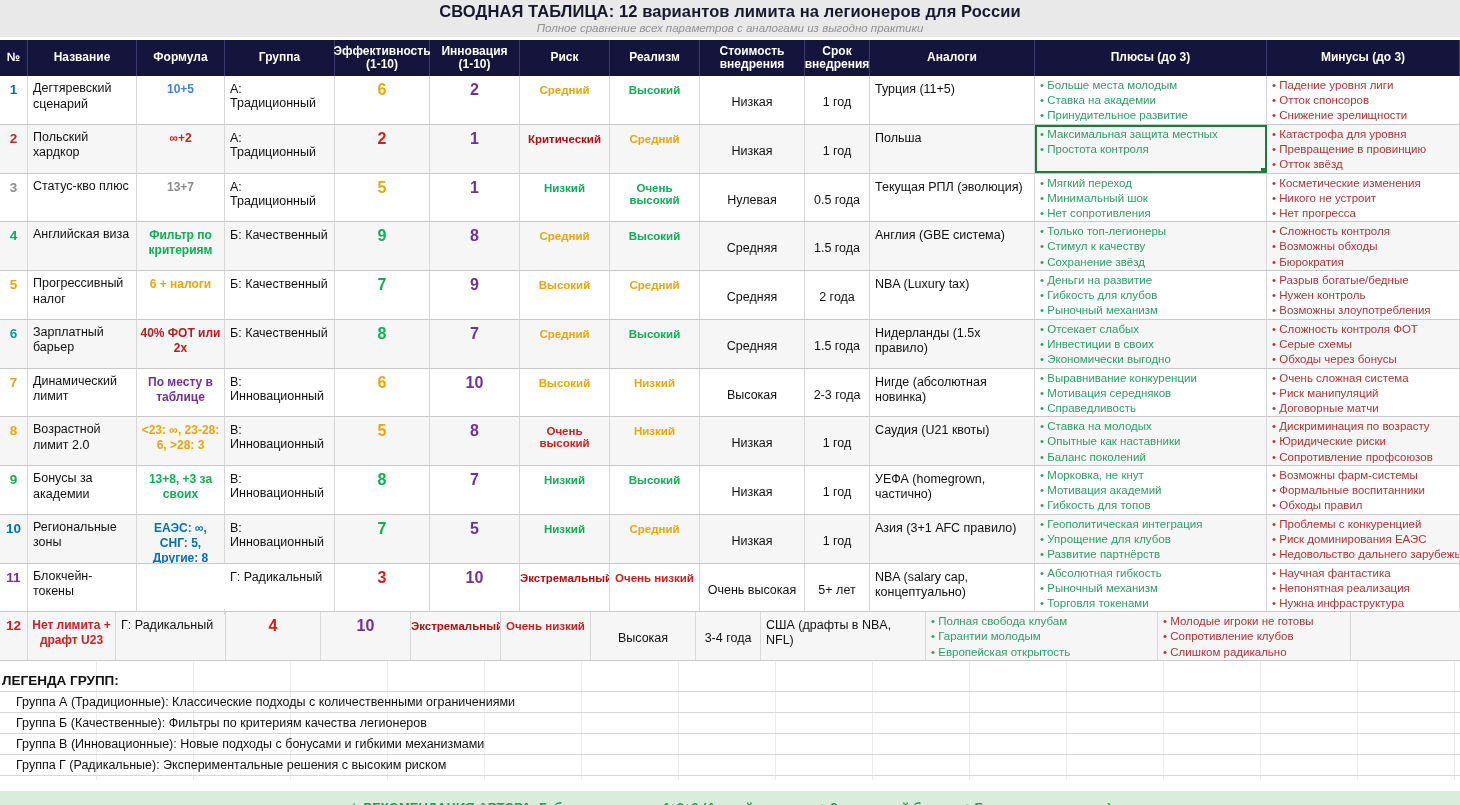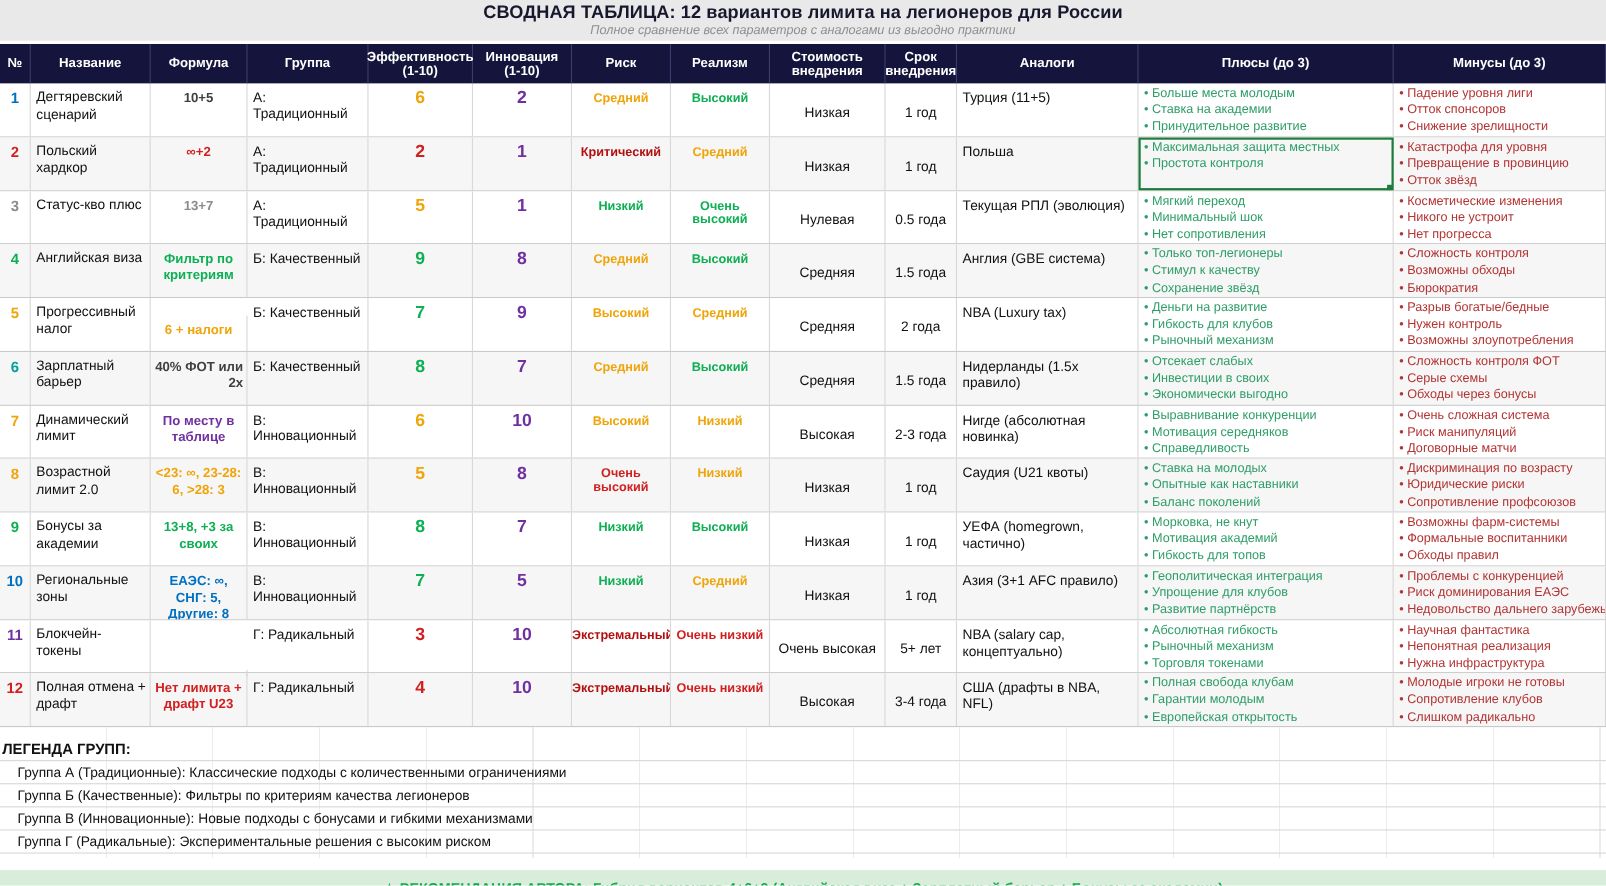--- a/index.html
+++ b/index.html
@@ -67,21 +67,21 @@
     <div class="hc c9">Срок
 внедрения</div>
     <div class="hc c10">Аналоги</div>
     <div class="hc c11">Плюсы (до 3)</div>
     <div class="hc c12">Минусы (до 3)</div>
   </div>
   <div class="tbody">
       <div class="trow">
     <div class="cell c0 num" style="color: rgb(0, 112, 192);">1</div>
     <div class="cell c1 name">Дегтяревский сценарий</div>
-    <div class="cell c2 formula" style="color: #404040;">10+5</div>
+    <div class="cell c2 formula" style="color: #3b82f6;">10+5</div>
     <div class="cell c3 group">А: Традиционный</div>
     <div class="cell c4 score" style="color: rgb(239, 165, 10);">6</div>
     <div class="cell c5 score" style="color: rgb(112, 48, 160);">2</div>
     <div class="cell c6 level" style="color: rgb(239, 165, 10);">Средний</div>
     <div class="cell c7 level" style="color: rgb(15, 175, 84);">Высокий</div>
     <div class="cell c8 plain">Низкая</div>
     <div class="cell c9 plain">1 год</div>
     <div class="cell c10 analog">Турция (11+5)</div>
     <div class="cell c11 pros">
           <ul>
@@ -174,21 +174,21 @@
           <ul>
             <li>Сложность контроля</li>
             <li>Возможны обходы</li>
             <li>Бюрократия</li>
           </ul>
         </div>
   </div>
       <div class="trow">
     <div class="cell c0 num" style="color: rgb(239, 165, 10);">5</div>
     <div class="cell c1 name">Прогрессивный налог</div>
-    <div class="cell c2 formula" style="color: rgb(239, 165, 10); margin-top: 16px;">6 + налоги</div>
+    <div class="cell c2 formula" style="color: rgb(239, 165, 10);">6 + налоги</div>
     <div class="cell c3 group">Б: Качественный</div>
     <div class="cell c4 score" style="color: rgb(15, 175, 84);">7</div>
     <div class="cell c5 score" style="color: rgb(112, 48, 160);">9</div>
     <div class="cell c6 level" style="color: rgb(239, 165, 10);">Высокий</div>
     <div class="cell c7 level" style="color: rgb(239, 165, 10);">Средний</div>
     <div class="cell c8 plain">Средняя</div>
     <div class="cell c9 plain">2 года</div>
     <div class="cell c10 analog">NBA (Luxury tax)</div>
     <div class="cell c11 pros">
           <ul>
@@ -201,21 +201,21 @@
           <ul>
             <li>Разрыв богатые/бедные</li>
             <li>Нужен контроль</li>
             <li>Возможны злоупотребления</li>
           </ul>
         </div>
   </div>
       <div class="trow alt">
     <div class="cell c0 num" style="color: rgb(0, 161, 156);">6</div>
     <div class="cell c1 name">Зарплатный барьер</div>
-    <div class="cell c2 formula" style="color: #404040; text-align: right;">40% ФОТ или 2x</div>
+    <div class="cell c2 formula" style="color: #b91c1c;">40% ФОТ или 2x</div>
     <div class="cell c3 group">Б: Качественный</div>
     <div class="cell c4 score" style="color: rgb(15, 175, 84);">8</div>
     <div class="cell c5 score" style="color: rgb(112, 48, 160);">7</div>
     <div class="cell c6 level" style="color: rgb(239, 165, 10);">Средний</div>
     <div class="cell c7 level" style="color: rgb(15, 175, 84);">Высокий</div>
     <div class="cell c8 plain">Средняя</div>
     <div class="cell c9 plain">1.5 года</div>
     <div class="cell c10 analog">Нидерланды (1.5x правило)</div>
     <div class="cell c11 pros">
           <ul>
@@ -362,21 +362,20 @@
     <div class="cell c12 cons">
           <ul>
             <li>Научная фантастика</li>
             <li>Непонятная реализация</li>
             <li>Нужна инфраструктура</li>
           </ul>
         </div>
   </div>
       <div class="trow alt">
     <div class="cell c0 num" style="color: rgb(210, 31, 31);">12</div>
-    <div class="cell c1 name">Полная отмена + драфт</div>
     <div class="cell c2 formula" style="color: rgb(210, 31, 31);">Нет лимита + драфт U23</div>
     <div class="cell c3 group">Г: Радикальный</div>
     <div class="cell c4 score" style="color: rgb(210, 31, 31);">4</div>
     <div class="cell c5 score" style="color: rgb(112, 48, 160);">10</div>
     <div class="cell c6 level" style="color: rgb(179, 15, 15);">Экстремальный</div>
     <div class="cell c7 level" style="color: rgb(210, 31, 31);">Очень низкий</div>
     <div class="cell c8 plain">Высокая</div>
     <div class="cell c9 plain">3-4 года</div>
     <div class="cell c10 analog">США (драфты в NBA, NFL)</div>
     <div class="cell c11 pros">

